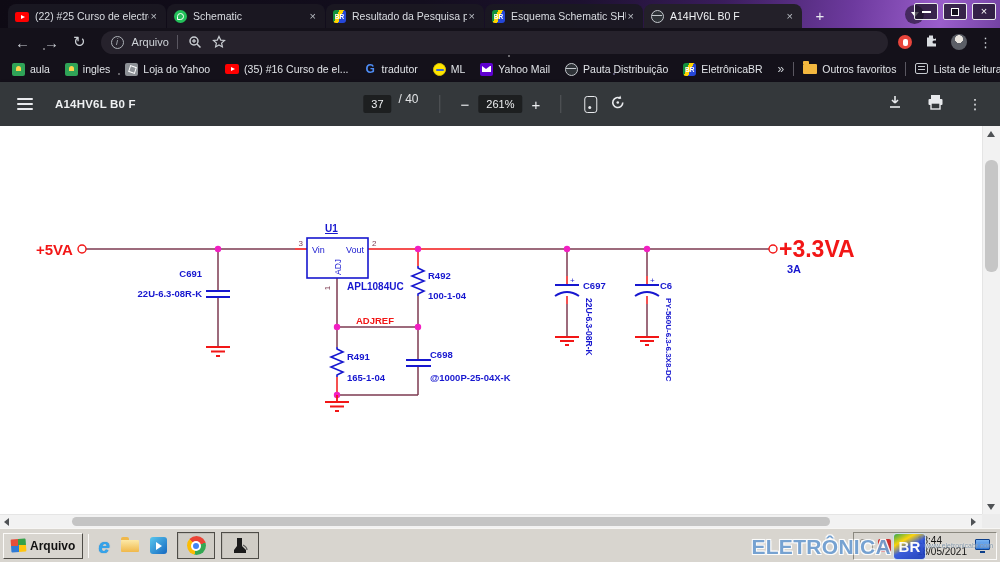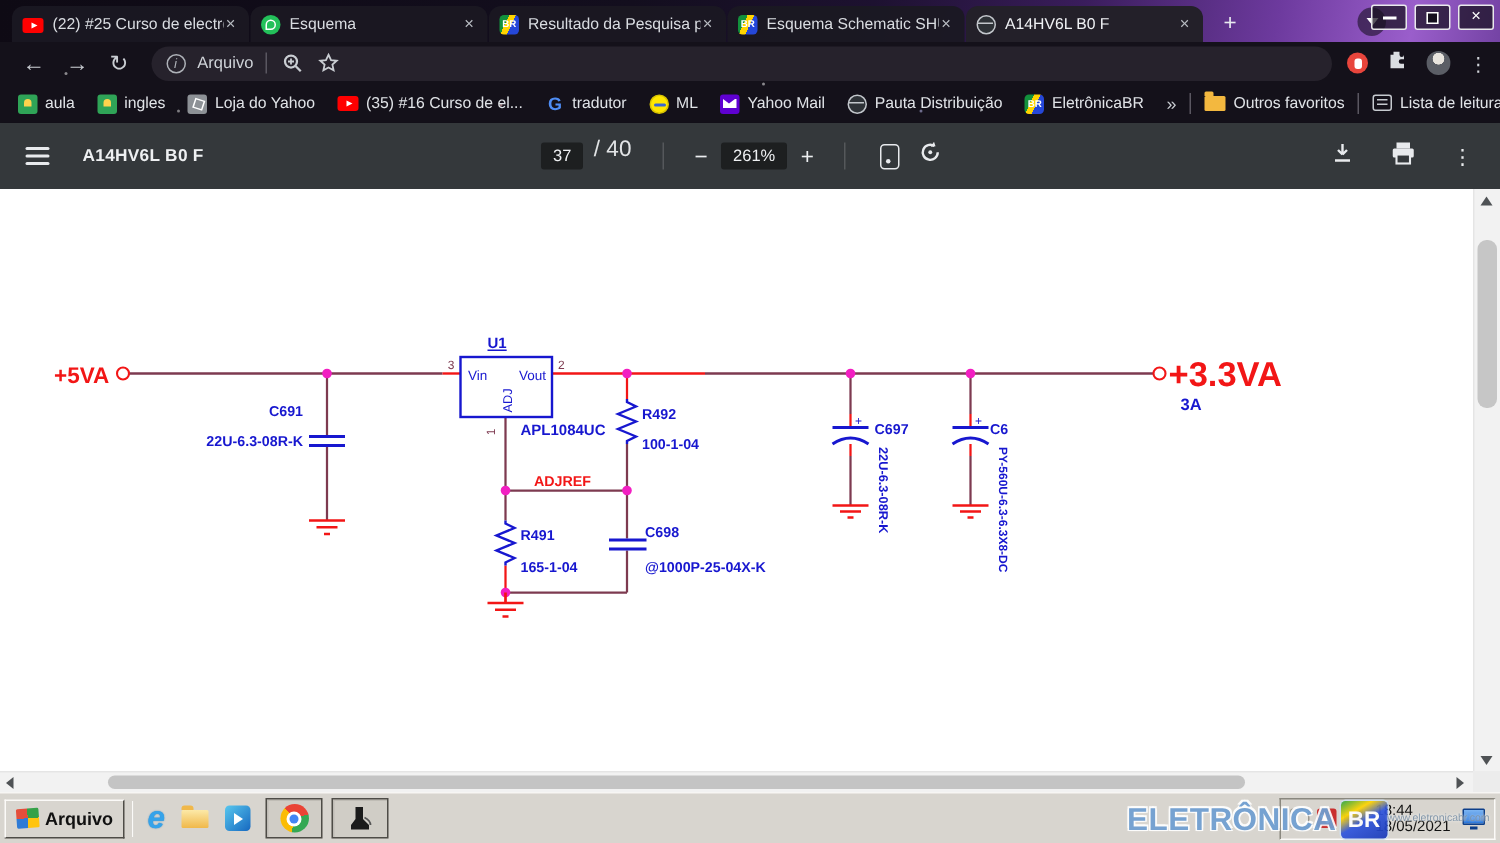--- a/index.html
+++ b/index.html
@@ -74,21 +74,21 @@
   .ic-readlist{width:13px;height:11px;border:1.5px solid #c6cacf;border-radius:2px;position:relative}
   .ic-readlist:after{content:"";position:absolute;left:1.5px;top:2px;width:7px;height:1.2px;background:#c6cacf;box-shadow:0 3px 0 #c6cacf}
 
   
   #pdfbar{position:absolute;top:82px;left:0;width:1000px;height:44px;background:#34383b;display:flex;align-items:center;color:#eef0f2;box-shadow:0 1px 3px rgba(0,0,0,.45)}
   .hamb{width:16px;margin-left:17px;display:flex;flex-direction:column;gap:3px}
   .hamb i{display:block;height:2px;background:#e8eaed;border-radius:1px}
   .pdftitle{font-size:11.5px;font-weight:bold;margin-left:22px;letter-spacing:.2px}
   .pdfcenter{position:absolute;left:50%;top:0;height:44px;transform:translateX(-52%);display:flex;align-items:center}
   .numbox{background:#1d1f20;padding:3px 8px;font-size:11px;border-radius:2px}
-  .oftotal{font-size:15px;margin:0 10px 10px 7px;color:#e2e4e6}
+  .oftotal{font-size:12px;margin:0 10px 10px 7px;color:#e2e4e6}
   .tdiv{width:1px;height:18px;background:#55585b;margin:0 11px}
   .zbtn{font-size:15px;color:#eceef0;padding:0 9px}
   .fit-ic{width:13px;height:17px;border:1.6px solid #e8eaed;border-radius:3px;margin:0 12px;position:relative}
   .fit-ic:after{content:"";position:absolute;left:3.2px;top:9px;width:3px;height:3px;border-radius:50%;background:#e8eaed}
   .pdfright{margin-left:auto;display:flex;align-items:center;gap:24px;margin-right:18px}
   .kebab2{color:#e8eaed;font-size:14px}
 
   
   #page{position:absolute;top:126px;left:0;width:1000px;height:388px;background:#fff}
   
@@ -143,21 +143,21 @@
   <div id="stars"></div>
 
   <div id="tabstrip">
     <div class="tab">
       <span class="favicon ic-yt"></span>
       <span class="tab-title">(22) #25 Curso de electrónica</span>
       <span class="tab-close">×</span>
     </div>
     <div class="tab">
       <span class="favicon ic-wa"></span>
-      <span class="tab-title">Esquema</span>
+      <span class="tab-title">Schematic</span>
       <span class="tab-close">×</span>
     </div>
     <div class="tab">
       <span class="favicon ic-br">BR</span>
       <span class="tab-title">Resultado da Pesquisa por 'a1</span>
       <span class="tab-close">×</span>
     </div>
     <div class="tab">
       <span class="favicon ic-br">BR</span>
       <span class="tab-title">Esquema Schematic SHUTTLE</span>

